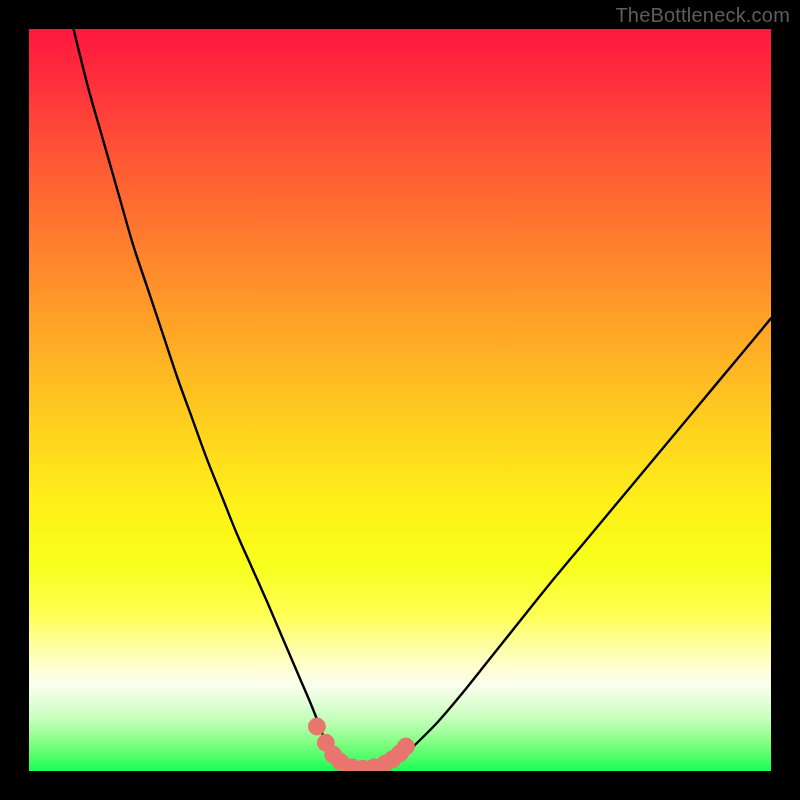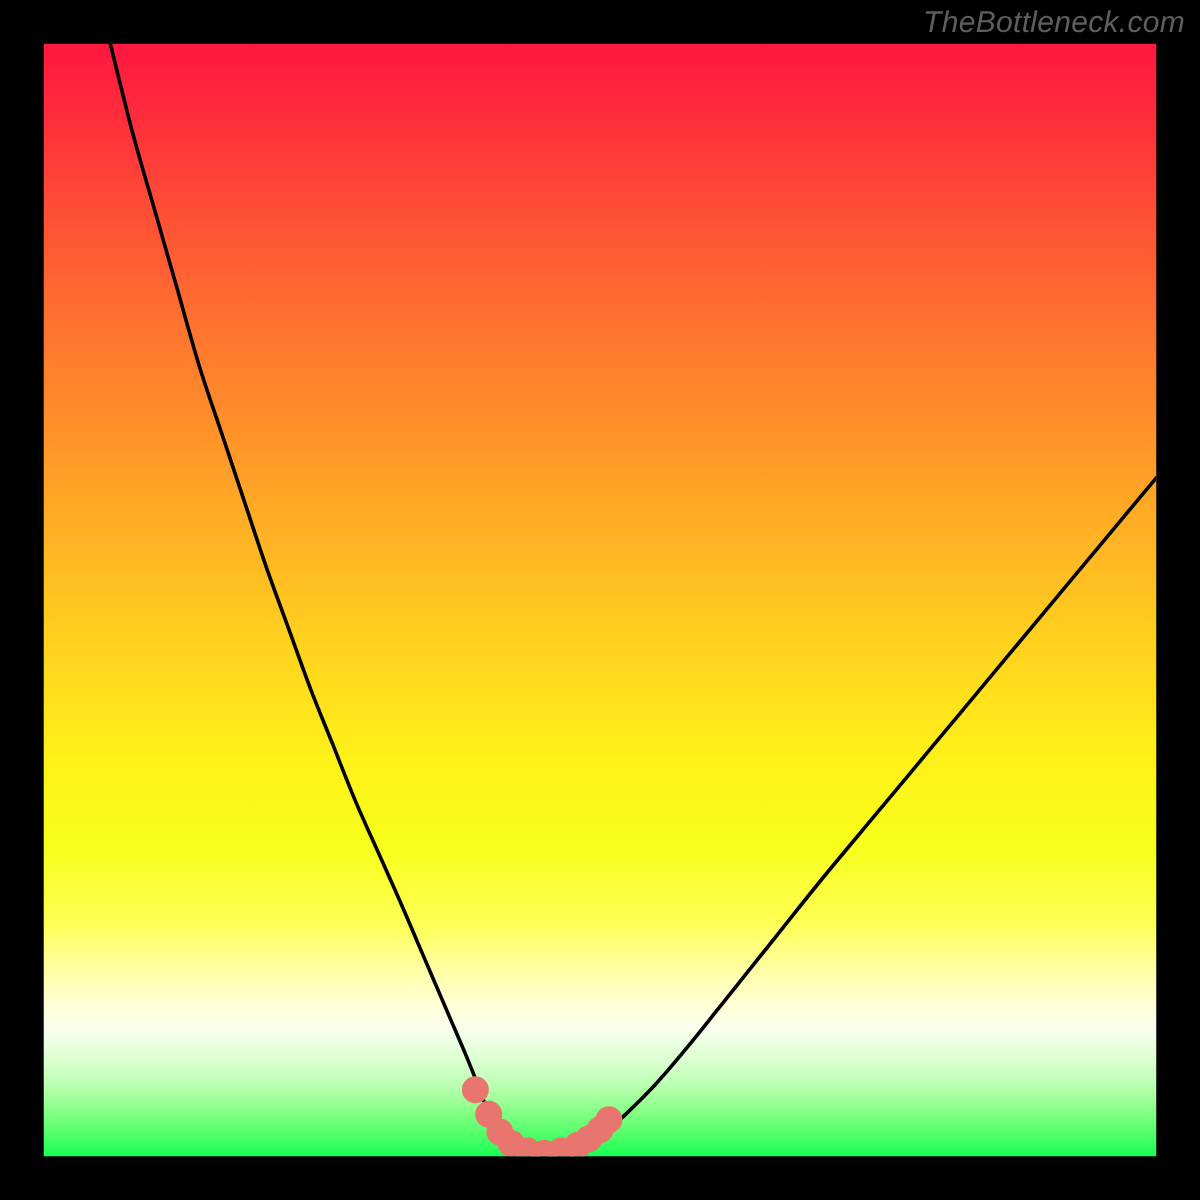--- a/index.html
+++ b/index.html
@@ -11,21 +11,20 @@
     background: #000;
     font-family: Arial, Helvetica, sans-serif;
   }
   .frame {
     position: absolute;
     left: 0;
     top: 0;
     width: 800px;
     height: 800px;
     background: #000;
-    font-style: italic;
   }
   .plot-area {
     position: absolute;
     left: 29px;
     top: 29px;
     width: 742px;
     height: 742px;
     overflow: hidden;
   }
   .gradient-bg {

